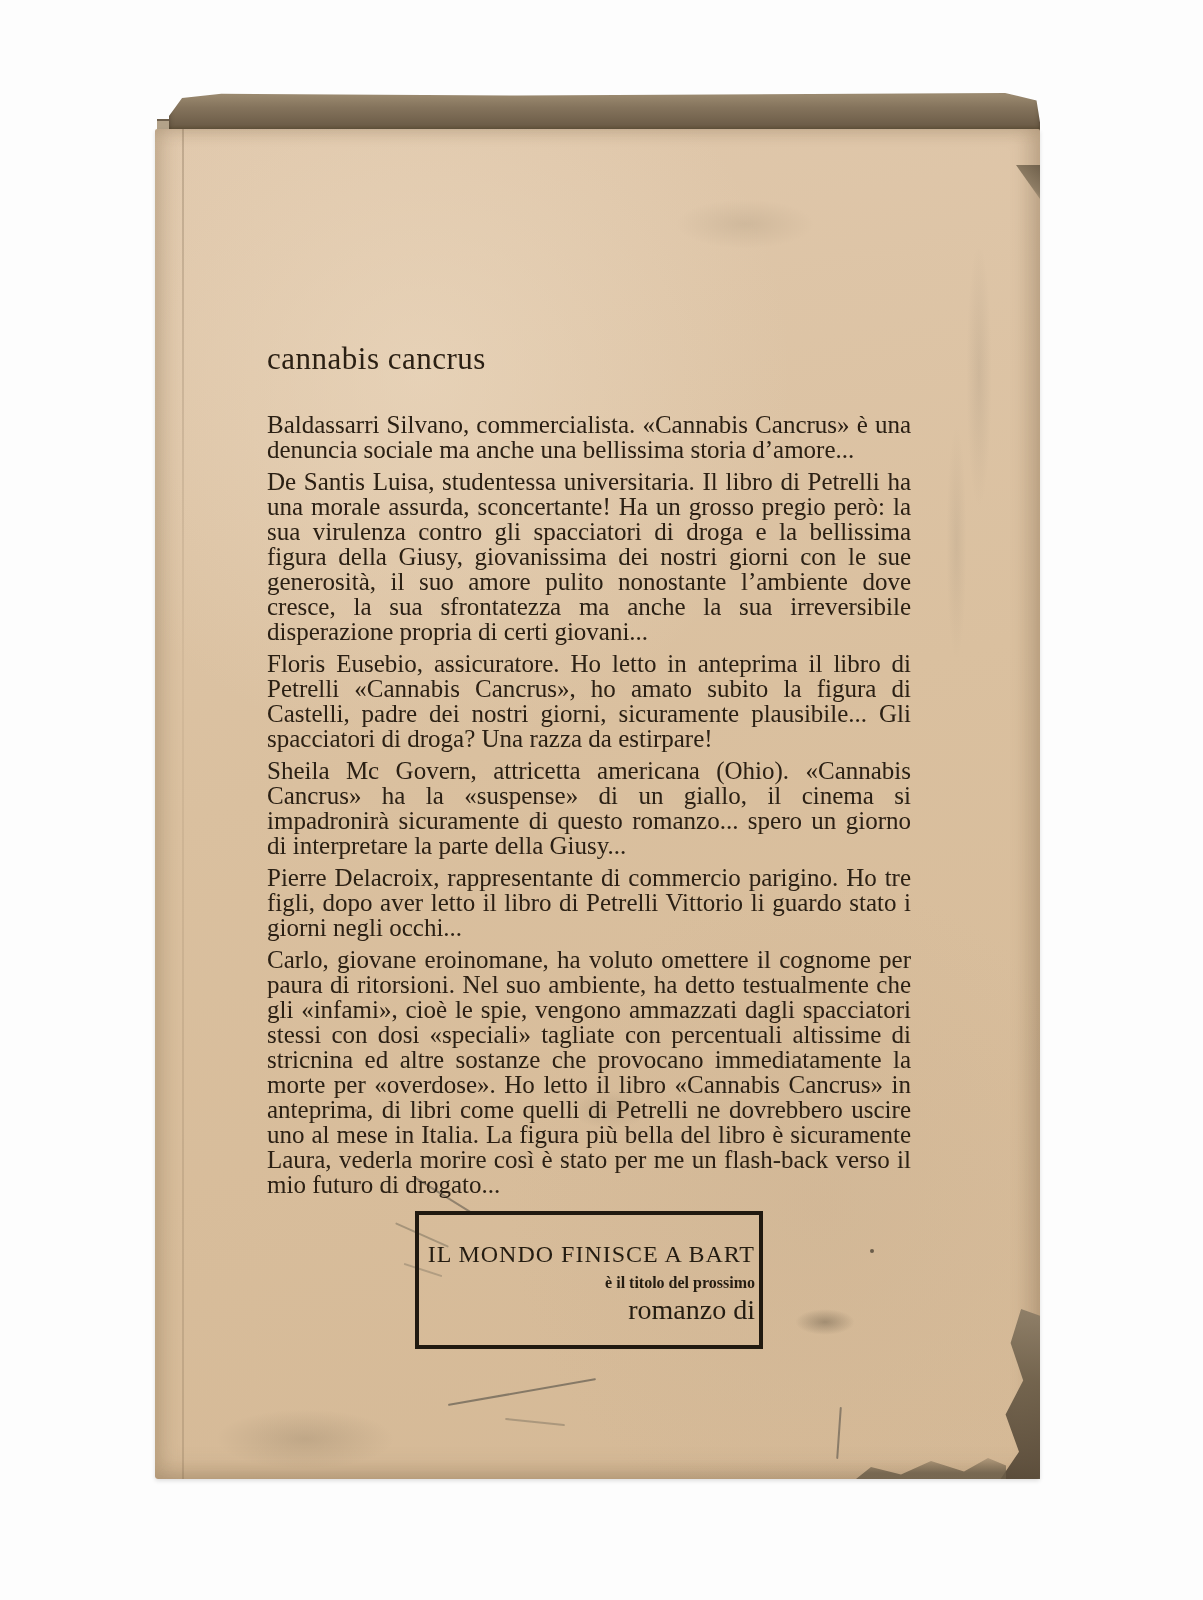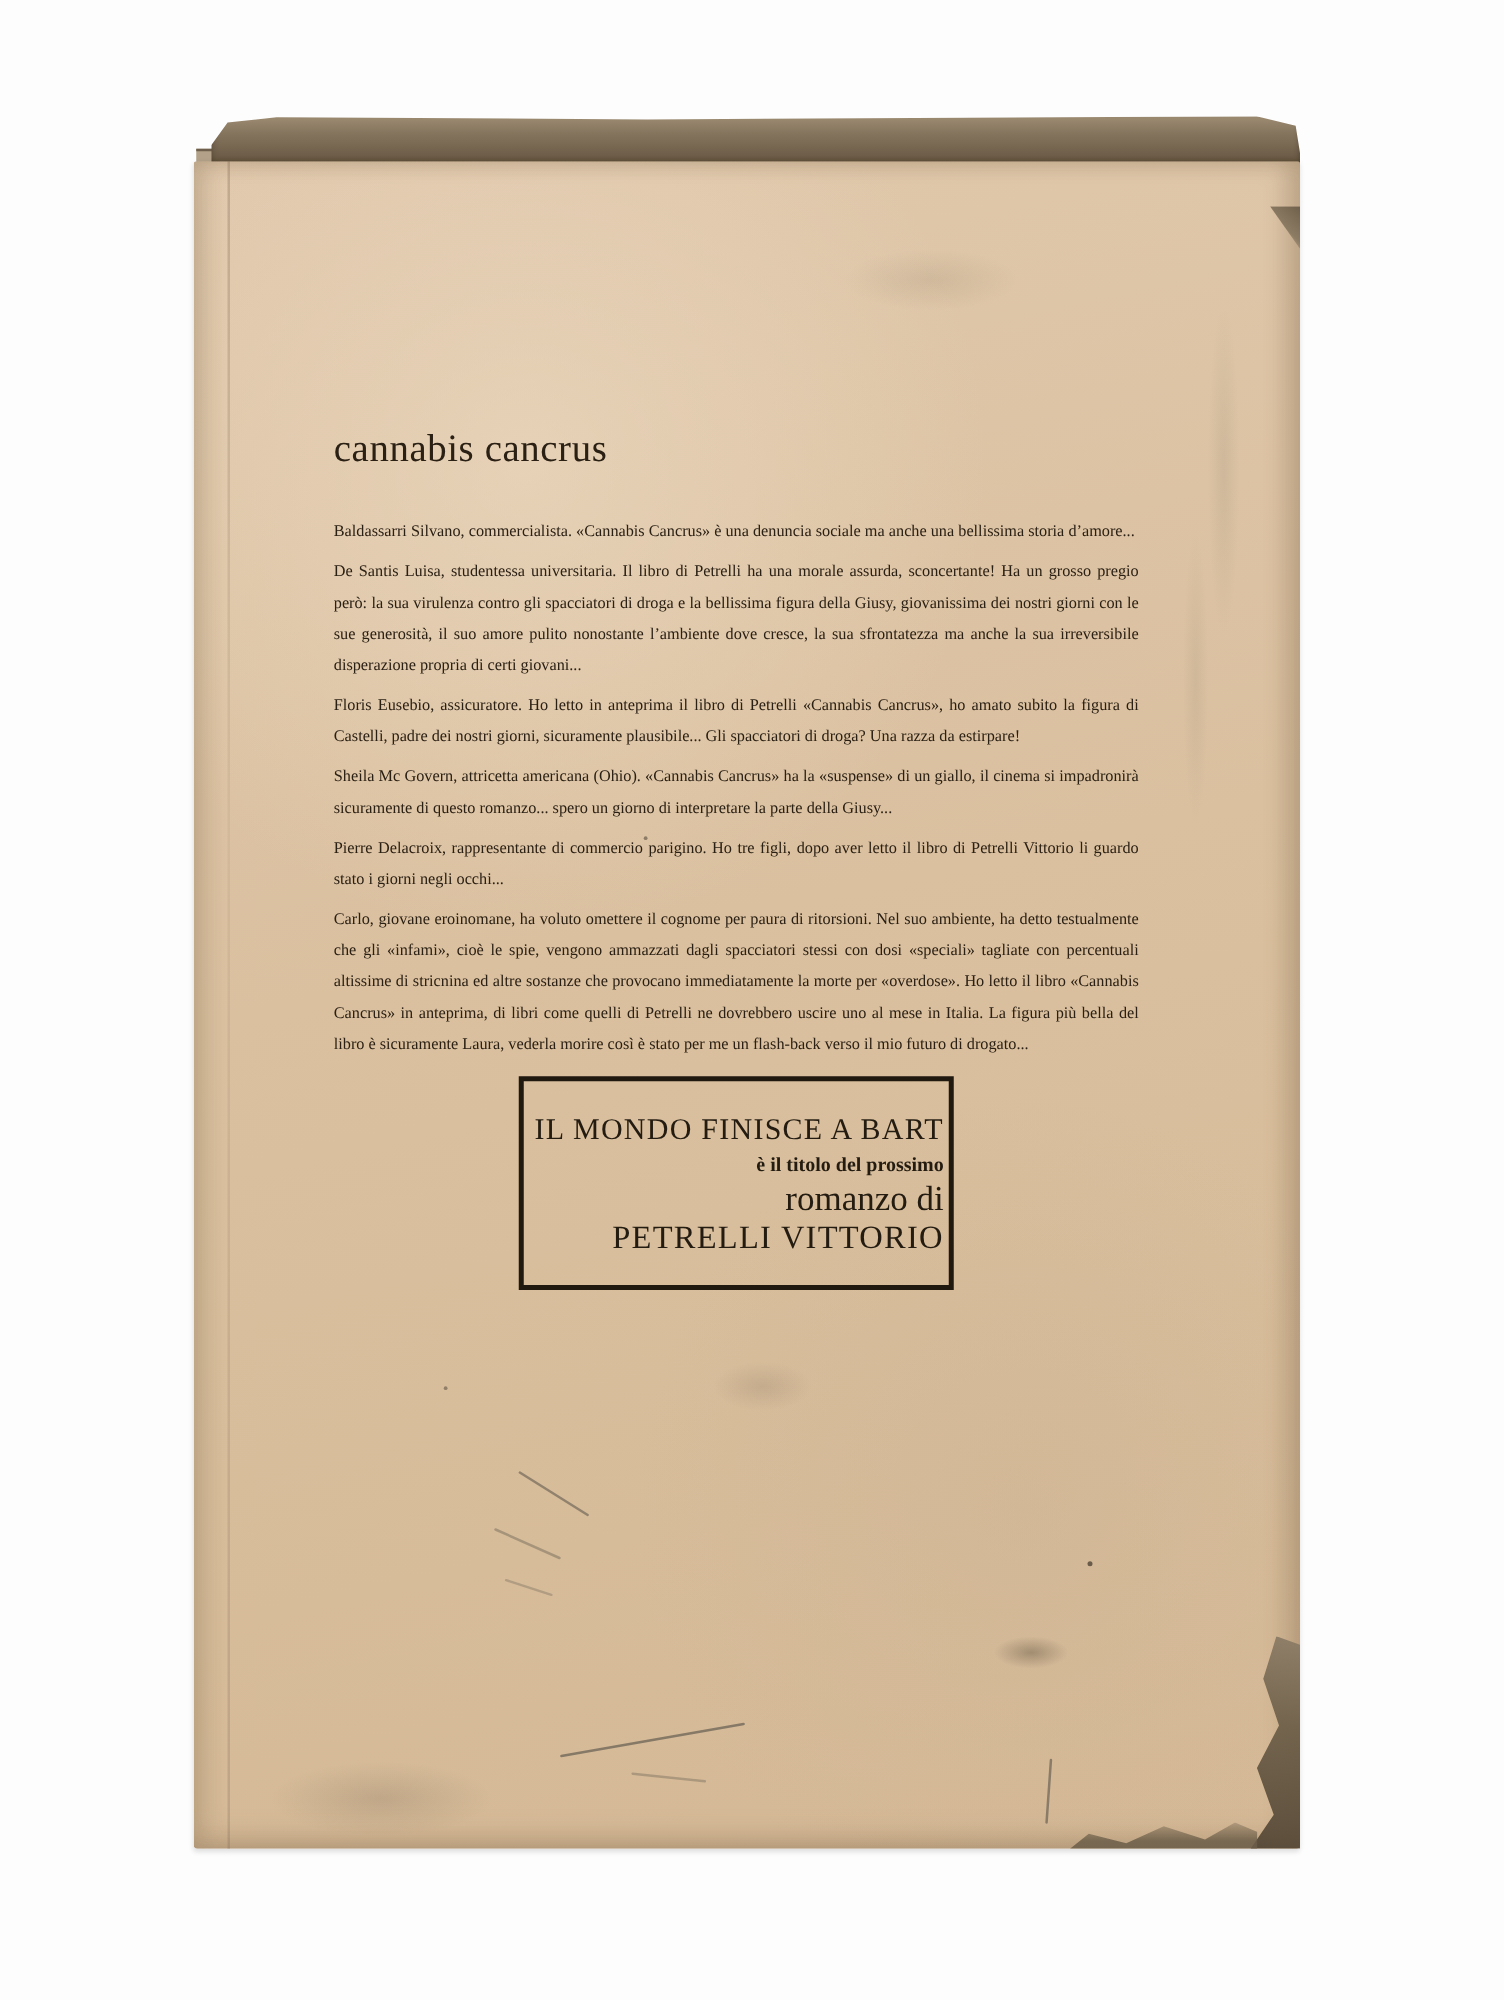--- a/index.html
+++ b/index.html
@@ -86,21 +86,21 @@
   .text-block{
     position:absolute;left:112px;top:212px;width:644px;
     color:#2b2014;
   }
   .cover-title{
     font-size:31px;line-height:36px;margin:0 0 35px 0;font-weight:normal;
     letter-spacing:.5px;
   }
   .blurbs p{
     margin:0 0 7px 0;
-    font-size:13px;line-height:25px;
+    font-size:25px;line-height:25px;
     text-align:justify;text-justify:inter-word;
   }
   .announcement{
     margin:14px auto 0 auto;width:332px;
     border:4px solid #201910;
     padding:24px 4px 22px 4px;
     text-align:right;color:#241c11;
     background:rgba(255,255,255,.0);
   }
   .announcement .l1{font-size:24px;line-height:30px;letter-spacing:1px;}
@@ -147,19 +147,18 @@
           <p>Floris Eusebio, assicuratore. Ho letto in anteprima il libro di Petrelli «Cannabis Cancrus», ho amato subito la figura di Castelli, padre dei nostri giorni, sicuramente plausibile... Gli spacciatori di droga? Una razza da estirpare!</p>
           <p>Sheila Mc Govern, attricetta americana (Ohio). «Cannabis Cancrus» ha la «suspense» di un giallo, il cinema si impadronirà sicuramente di questo romanzo... spero un giorno di interpretare la parte della Giusy...</p>
           <p>Pierre Delacroix, rappresentante di commercio parigino. Ho tre figli, dopo aver letto il libro di Petrelli Vittorio li guardo stato i giorni negli occhi...</p>
           <p>Carlo, giovane eroinomane, ha voluto omettere il cognome per paura di ritorsioni. Nel suo ambiente, ha detto testualmente che gli «infami», cioè le spie, vengono ammazzati dagli spacciatori stessi con dosi «speciali» tagliate con percentuali altissime di stricnina ed altre sostanze che provocano immediatamente la morte per «overdose». Ho letto il libro «Cannabis Cancrus» in anteprima, di libri come quelli di Petrelli ne dovrebbero uscire uno al mese in Italia. La figura più bella del libro è sicuramente Laura, vederla morire così è stato per me un flash-back verso il mio futuro di drogato...</p>
         </div>
 
         <div class="announcement">
           <div class="l1">IL MONDO FINISCE A BART</div>
           <div class="l2">è il titolo del prossimo</div>
           <div class="l3">romanzo di</div>
-          <div class="l4">PETRELLI VITTORIO</div>
         </div>
       </div>
     </div>
 
   </div>
 </div>
 
 </body></html>

